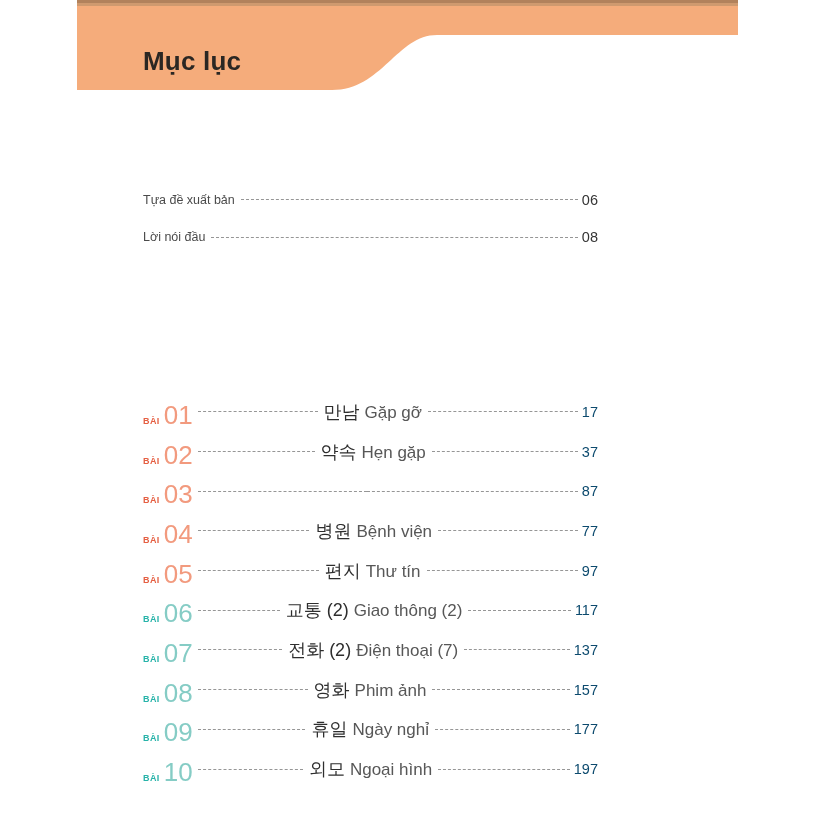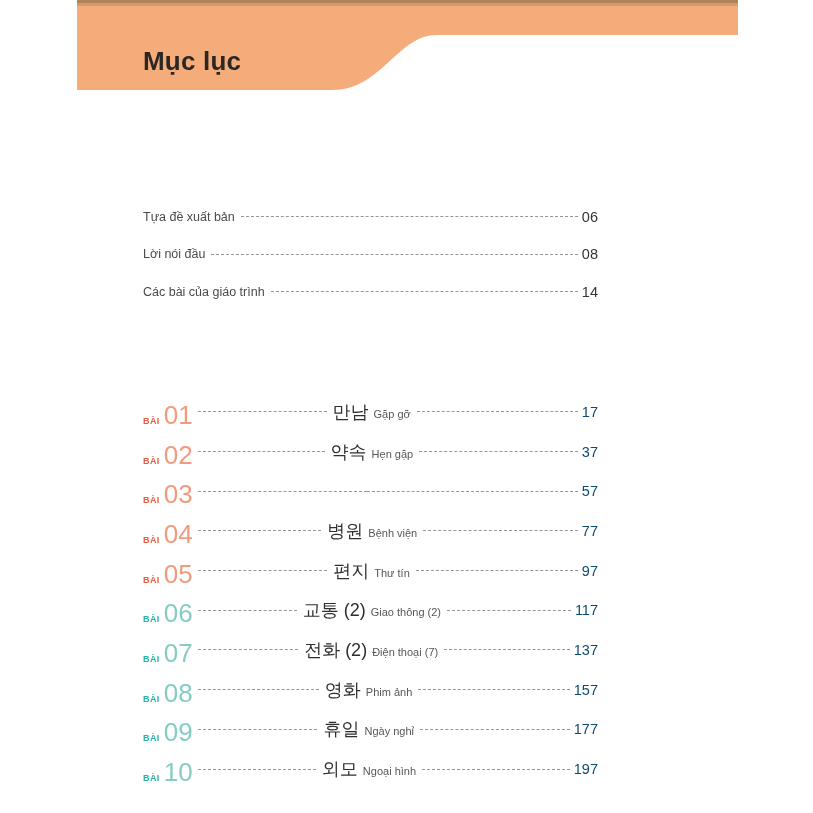--- a/index.html
+++ b/index.html
@@ -28,21 +28,21 @@
     margin: 0;
     font-size: 26px;
     font-weight: bold;
     color: #2b2723;
     letter-spacing: 0.2px;
   }
 
   
   .front-matter {
     position: absolute;
-    left: 143px; top: 198px;
+    left: 143px; top: 181px;
     width: 455px;
   }
   .fm-row {
     height: 37.5px;
     display: flex;
     align-items: center;
   }
   .fm-label {
     flex-shrink: 0;
     font-size: 12.5px;
@@ -107,21 +107,21 @@
     align-items: baseline;
     padding: 0 6px;
     white-space: nowrap;
   }
   .kr {
     font-size: 18px;
     font-weight: normal;
     color: #2e2e2e;
   }
   .vi {
-    font-size: 11px;
+    font-size: 17px;
     color: #575757;
     margin-left: 5px;
   }
   .ls-page {
     flex-shrink: 0;
     font-size: 14.5px;
     color: #0c4a6e;
     padding-left: 4px;
   }
 </style>
@@ -142,25 +142,20 @@
     <div class="fm-row">
       <span class="fm-label">Tựa đề xuất bản</span>
       <span class="leader"></span>
       <span class="fm-page">06</span>
     </div>
     <div class="fm-row">
       <span class="fm-label">Lời nói đầu</span>
       <span class="leader"></span>
       <span class="fm-page">08</span>
     </div>
-    <div class="fm-row">
-      <span class="fm-label">Các bài của giáo trình</span>
-      <span class="leader"></span>
-      <span class="fm-page">14</span>
-    </div>
   </div>
 
   <div class="lessons">
 
     <div class="ls-row orange">
       <span class="ls-label">
         <span class="bai">BÀI</span>
         <span class="num">01</span>
       </span>
       <span class="leader l"></span>
@@ -186,21 +181,21 @@
       <span class="ls-page">37</span>
     </div>
 
     <div class="ls-row orange">
       <span class="ls-label">
         <span class="bai">BÀI</span>
         <span class="num">03</span>
       </span>
       <span class="leader l"></span>
       <span class="leader r"></span>
-      <span class="ls-page">57</span>
+      <span class="ls-page">87</span>
     </div>
 
     <div class="ls-row orange">
       <span class="ls-label">
         <span class="bai">BÀI</span>
         <span class="num">04</span>
       </span>
       <span class="leader l"></span>
       <span class="ls-title">
         <span class="kr">병원</span>

